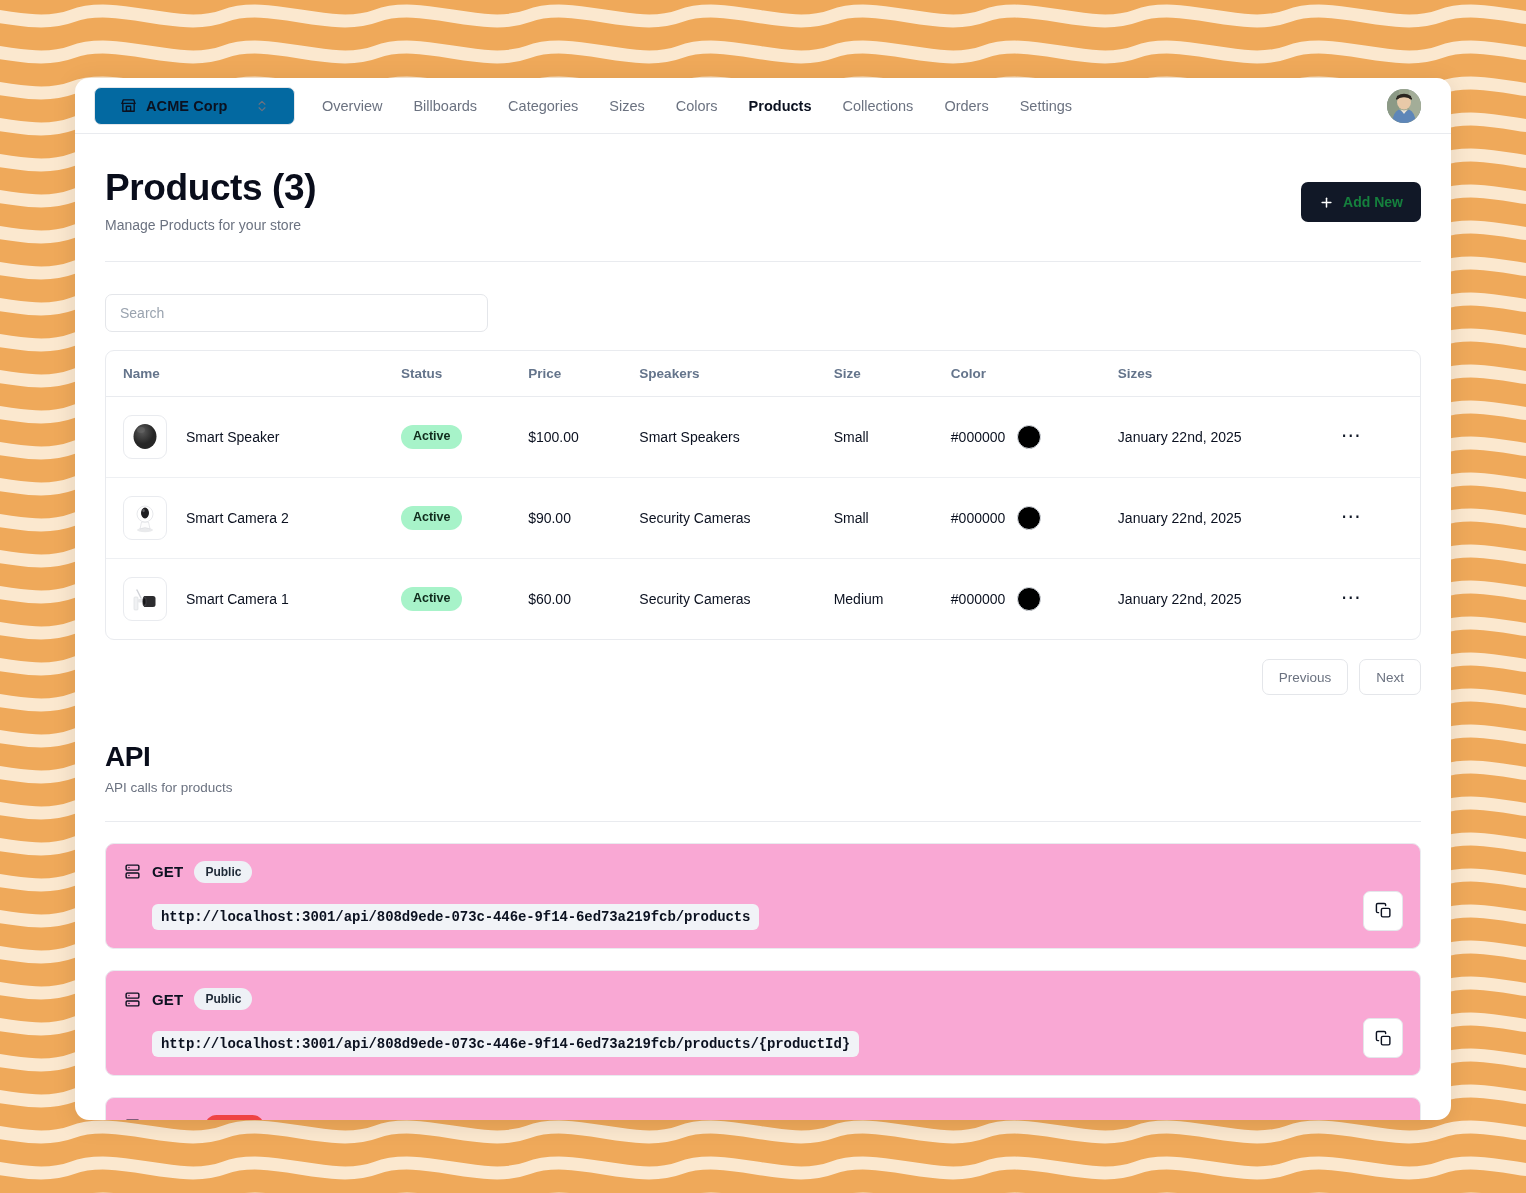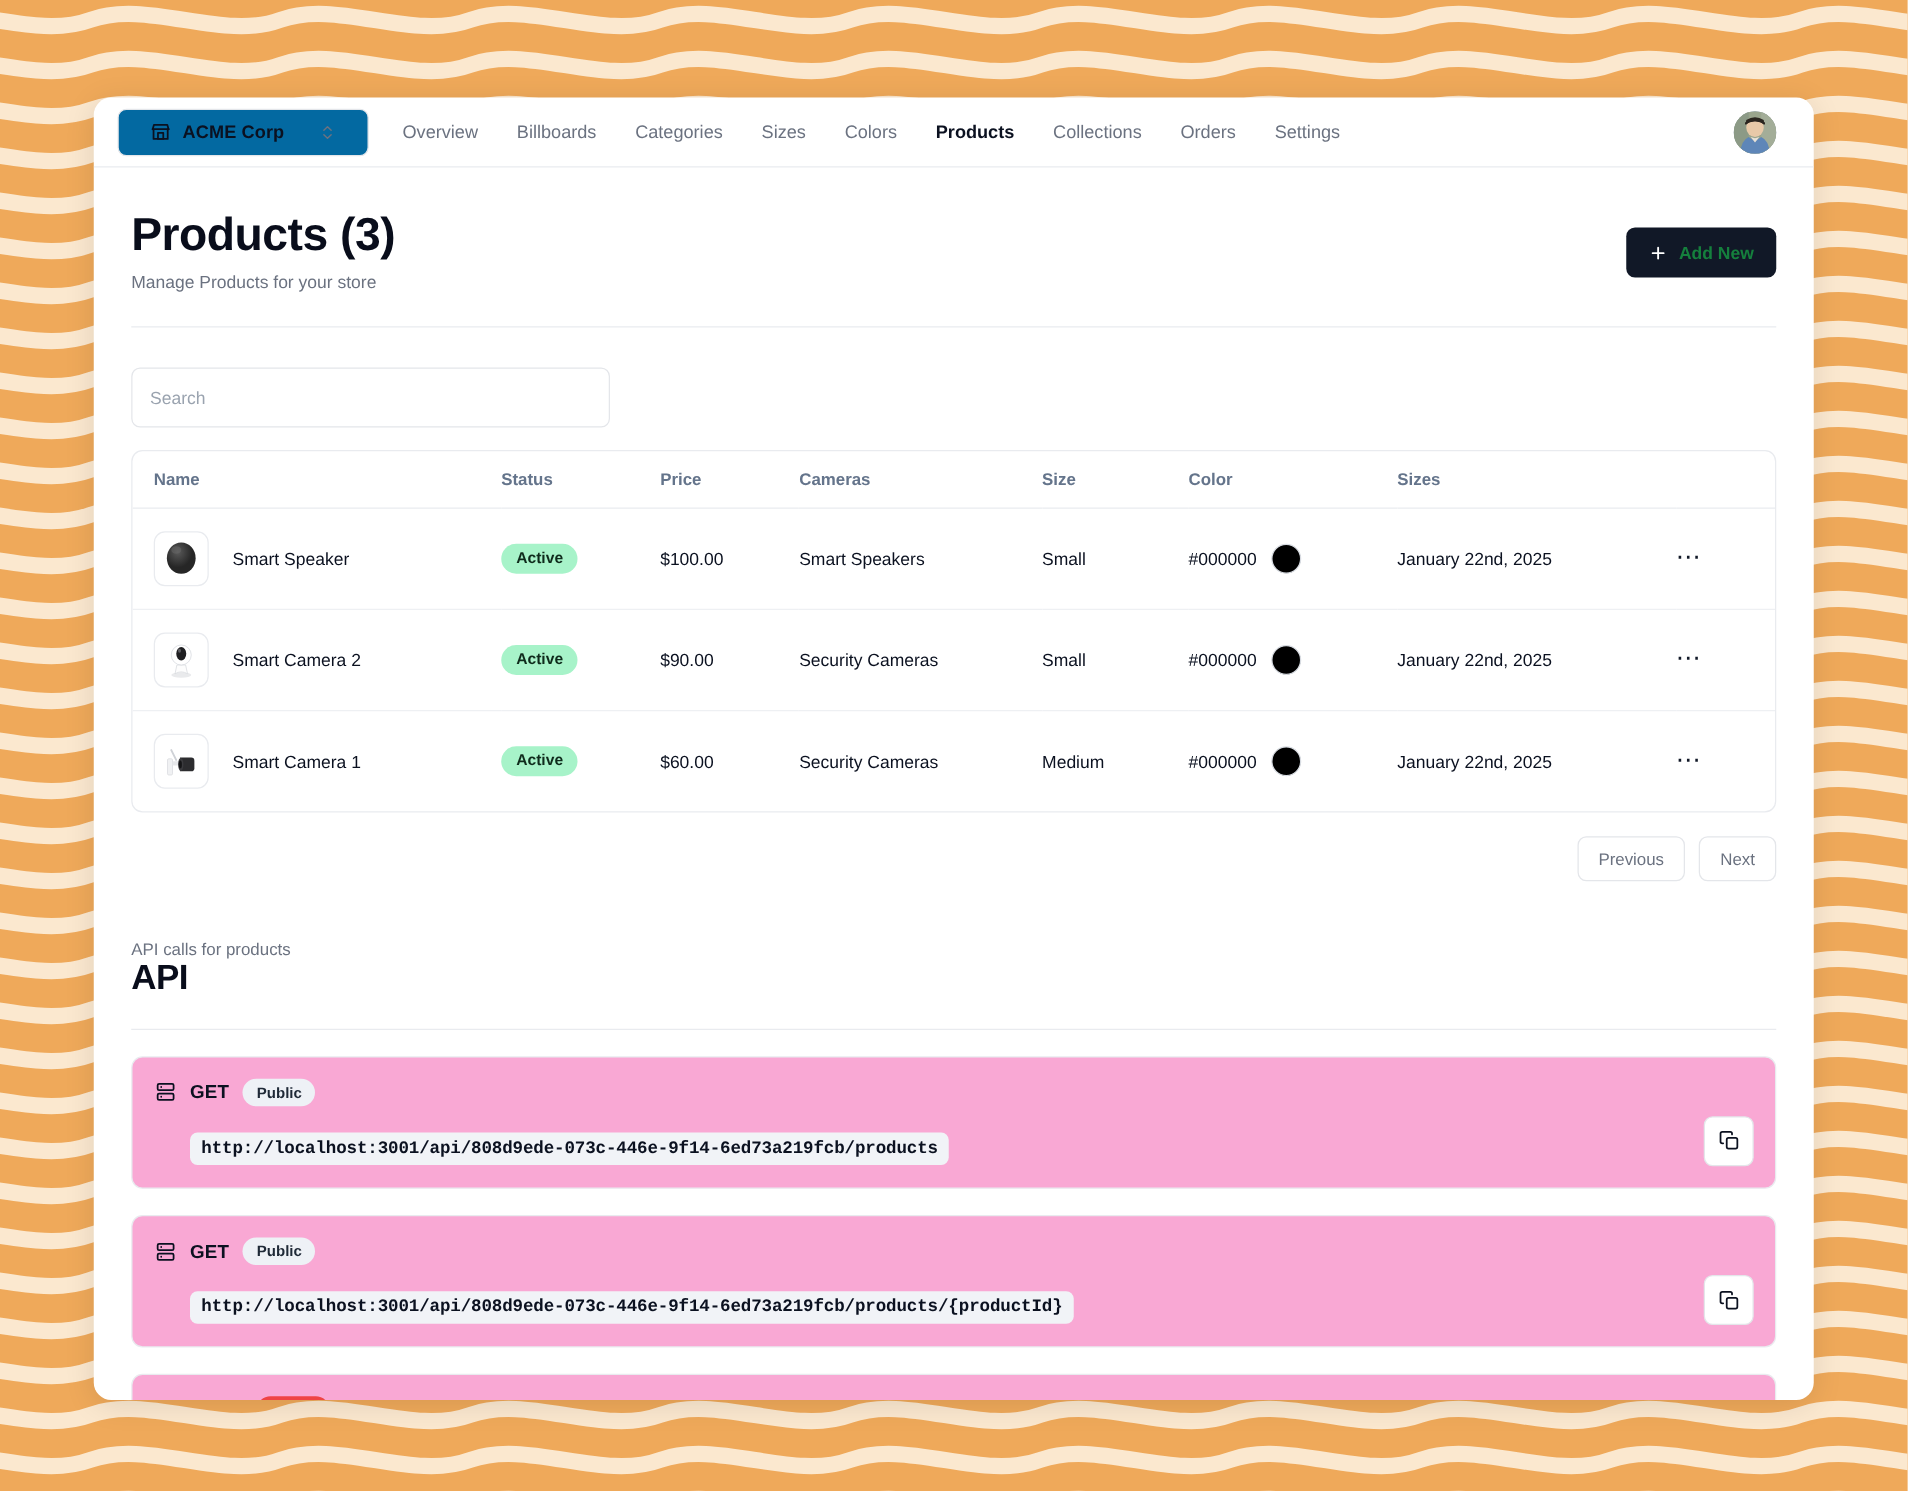--- a/index.html
+++ b/index.html
@@ -133,21 +133,21 @@
   #head-separator {
     height: 1px;
     background: #e9ebef;
     margin: 28px 0 0 0;
   }
 
   
   #search-input {
     margin-top: 32px;
     width: 383px;
-    height: 48px;
+    height: 38px;
     border: 1px solid #e4e6ea;
     border-radius: 7px;
     padding: 10px 14px;
     font-size: 14px;
     font-family: inherit;
     color: #111827;
     background: #fff;
     outline: none;
   }
   #search-input::placeholder { color: #9aa3af; }
@@ -421,21 +421,21 @@
     <input id="search-input" type="text" placeholder="Search" style="">
 
     
     <div id="products-table-wrap">
       <table class="products">
         <thead>
           <tr>
             <th class="col-name">Name</th>
             <th class="col-status">Status</th>
             <th class="col-price">Price</th>
-            <th class="col-cat">Cameras</th>
+            <th class="col-cat">Speakers</th>
             <th class="col-size">Size</th>
             <th class="col-color">Color</th>
             <th class="col-date">Sizes</th>
             <th class="col-act"></th>
           </tr>
         </thead>
         <tbody id="products-tbody">
             <tr>
               <td class="col-name">
                 <div class="name-cell">
@@ -528,22 +528,22 @@
       </table>
     </div>
 
     <div id="pagination">
       <button class="page-btn">Previous</button>
       <button class="page-btn">Next</button>
     </div>
 
     
     <div id="api-section">
+      <div id="api-title">API</div>
       <div id="api-subtitle">API calls for products</div>
-      <div id="api-title">API</div>
       <div id="api-separator"></div>
       <div id="api-cards">
           <div class="api-card"><div class="api-card-head">
               <span>
                 <svg class="icon-svg" width="17" height="17" viewBox="0 0 24 24" fill="none" stroke="#0b1120" stroke-width="2" stroke-linecap="round" stroke-linejoin="round">
                   <rect x="3" y="3" width="18" height="7" rx="1.6"></rect>
                   <rect x="3" y="14" width="18" height="7" rx="1.6"></rect>
                   <line x1="7" y1="6.5" x2="7.01" y2="6.5"></line>
                   <line x1="7" y1="17.5" x2="7.01" y2="17.5"></line>
                 </svg>

